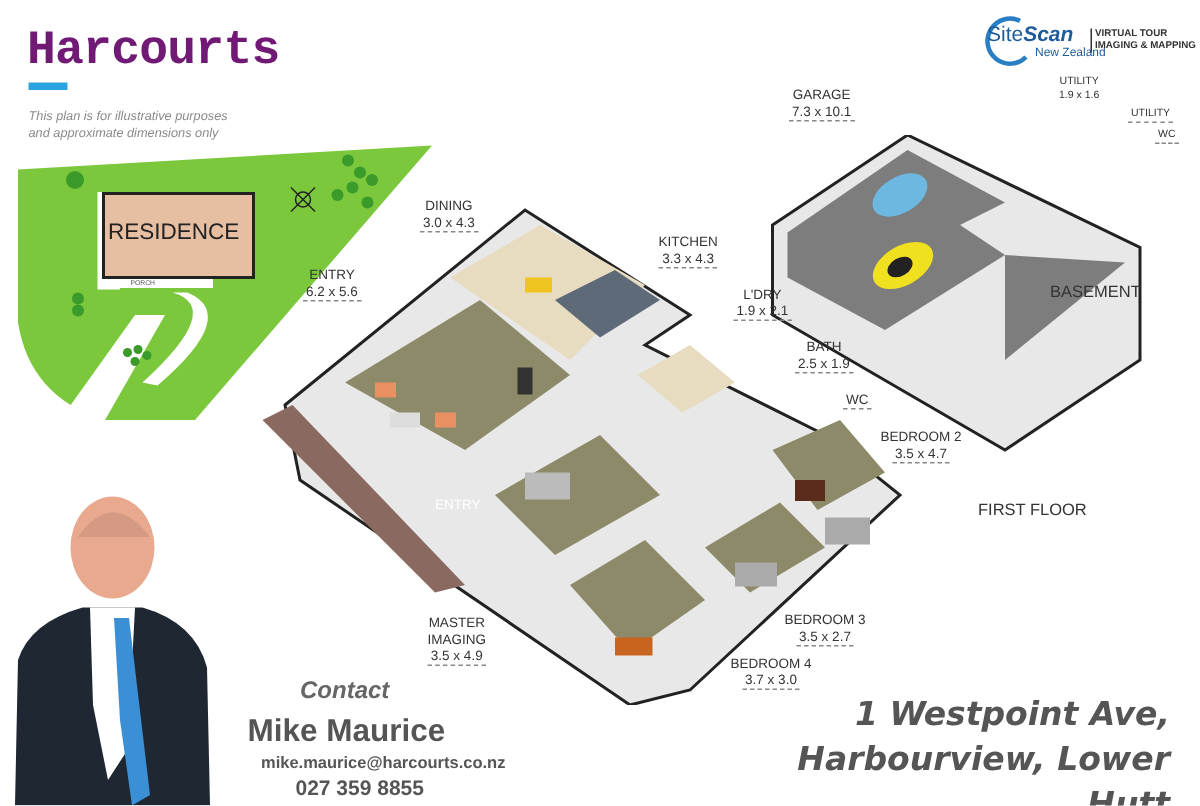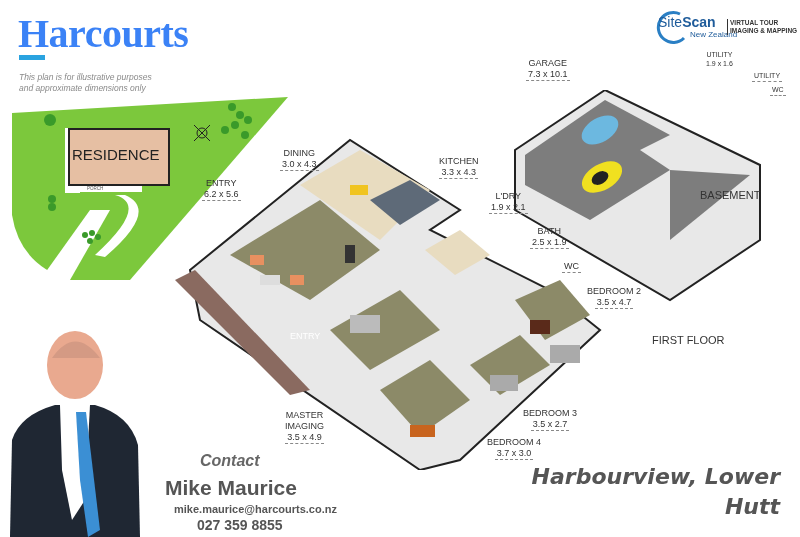--- a/index.html
+++ b/index.html
@@ -1,23 +1,23 @@
 <!DOCTYPE html>
 <html><head>
 <meta charset="utf-8">
 <style>
   html,body{margin:0;padding:0;background:#fff;}
   body{width:800px;height:537px;position:relative;overflow:hidden;font-family:"Liberation Sans",sans-serif;}
   .abs{position:absolute;}
-  .logo{left:18px;top:10px;font-family:Liberation Serif, serif;font-weight:bold;font-size:40px;color:#3b82f6;letter-spacing:-0.5px;line-height:48px;}
+  .logo{left:18px;top:10px;font-family:Liberation Mono, monospace;font-weight:bold;font-size:32px;color:#701a75;letter-spacing:-0.5px;line-height:48px;}
   .logo-bar{left:19px;top:55px;width:26px;height:5px;background:#2aa3e0;}
   .disclaimer{left:19px;top:72px;font-size:8.5px;font-style:italic;color:#8a8a8a;line-height:11px;}
   .sitescan{left:650px;top:10px;width:150px;height:34px;}
   .ss-brand{position:absolute;left:8px;top:4px;font-size:14px;color:#1e5b9a;}
-  .ss-brand b{font-weight:bold;}
+  .ss-brand b{font-weight:bold;font-style:italic;}
   .ss-nz{position:absolute;left:4px;top:20px;font-size:8px;color:#1e5b9a;padding-left:36px;}
   .ss-tag{position:absolute;left:77px;top:9px;font-size:6.5px;font-weight:bold;color:#333;line-height:8px;border-left:1px solid #333;padding-left:2px;}
   .lbl{font-family:"Liberation Sans",sans-serif;font-size:9px;color:#333;text-align:center;line-height:11px;}
   .lbl .dim{border-bottom:1px dashed #888;display:inline-block;padding:0 2px;}
   .floor{font-size:11px;color:#333;}
   .contact-lbl{left:200px;top:452px;font-size:16px;font-style:italic;color:#666;font-weight:bold;}
   .agent-name{left:165px;top:476px;font-size:21px;font-weight:bold;color:#555;}
   .agent-email{left:152px;top:503px;font-size:11px;font-weight:bold;color:#555;margin-left:22px;}
   .agent-phone{left:197px;top:517px;font-size:14px;font-weight:bold;color:#555;}
   .address{left:470px;top:462px;width:310px;text-align:right;font-family:"DejaVu Sans",sans-serif;font-style:italic;font-weight:bold;font-size:22px;color:#555;line-height:30px;}
@@ -107,21 +107,21 @@
   <polygon points="355,65 435,10 500,45 470,60 500,80 420,130 355,95" fill="#7d7d7d"></polygon>
   <polygon points="500,80 580,85 500,150" fill="#7d7d7d"></polygon>
   <ellipse cx="430" cy="40" rx="20" ry="12" fill="#6cb8e0" transform="rotate(-30 430 40)"></ellipse>
   <ellipse cx="432" cy="87" rx="22" ry="13" fill="#f0e020" transform="rotate(-30 432 87)"></ellipse>
   <ellipse cx="430" cy="88" rx="9" ry="6" fill="#222" transform="rotate(-30 430 88)"></ellipse>
 </svg>
 
 <div class="abs lbl" style="left:202px;top:178px;">
   <div>ENTRY</div><div class="dim">6.2 x 5.6</div>
 </div>
-<div class="abs lbl" style="left:280px;top:148px;text-align:center;">
+<div class="abs lbl" style="left:280px;top:132px;text-align:center;">
   <div>DINING</div><div class="dim">3.0 x 4.3</div>
 </div>
 <div class="abs lbl" style="left:439px;top:156px;">
   <div>KITCHEN</div><div class="dim">3.3 x 4.3</div>
 </div>
 <div class="abs lbl" style="left:489px;top:191px;">
   <div>L'DRY</div><div class="dim">1.9 x 2.1</div>
 </div>
 <div class="abs lbl" style="left:530px;top:226px;">
   <div>BATH</div><div class="dim">2.5 x 1.9</div>
@@ -166,14 +166,15 @@
   <ellipse cx="75" cy="45" rx="28" ry="34" fill="#e9a98f"></ellipse>
   <path d="M52 38 Q75 5 100 38" fill="#d49a84"></path>
 </svg>
 
 <div class="abs contact-lbl">Contact</div>
 <div class="abs agent-name">Mike Maurice</div>
 <a class="abs agent-email">mike.maurice@harcourts.co.nz</a>
 <div class="abs agent-phone">027 359 8855</div>
 
 <div class="abs address">
+  <div>1 Westpoint Ave,</div>
   <div>Harbourview, Lower Hutt</div>
 </div>
 
 </body></html>

